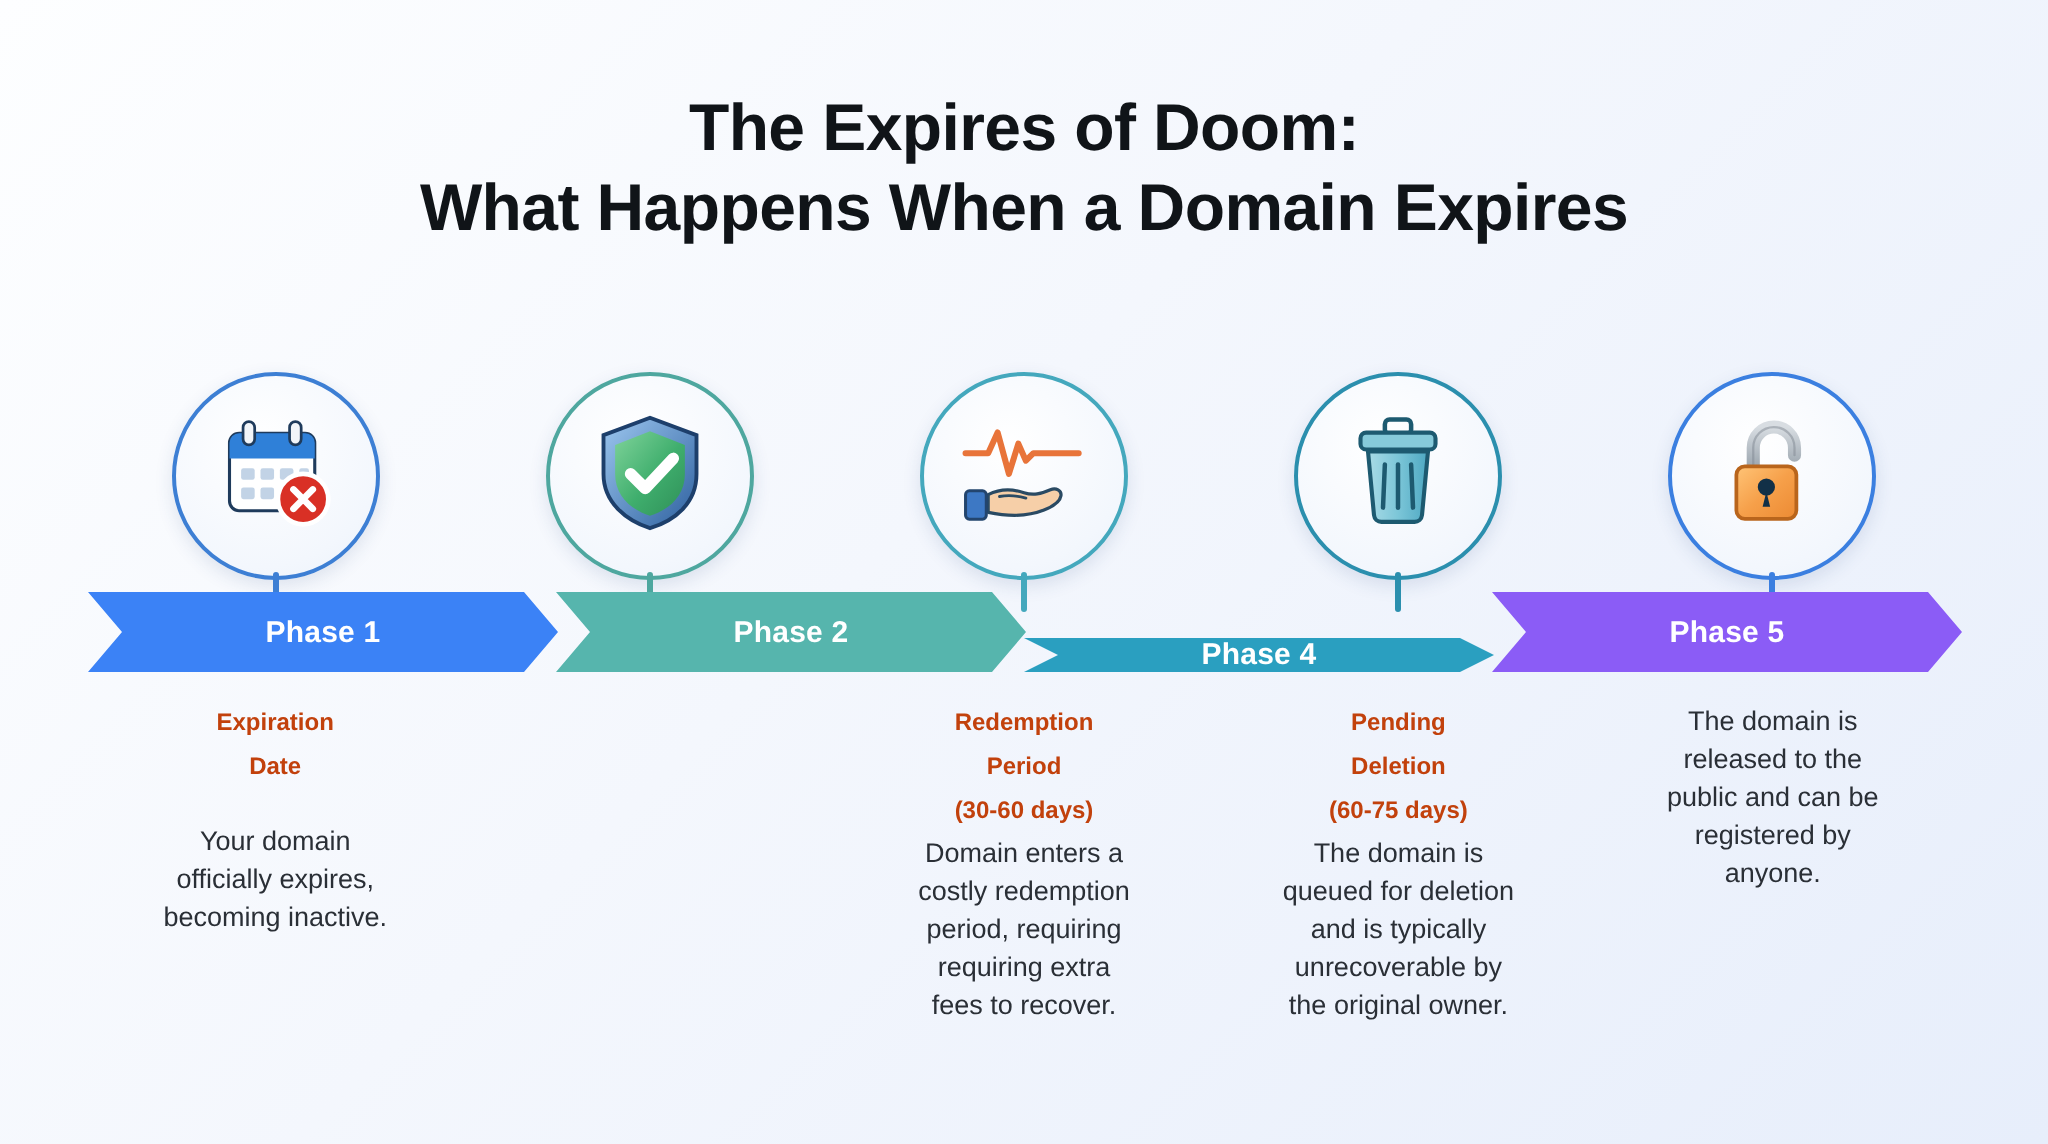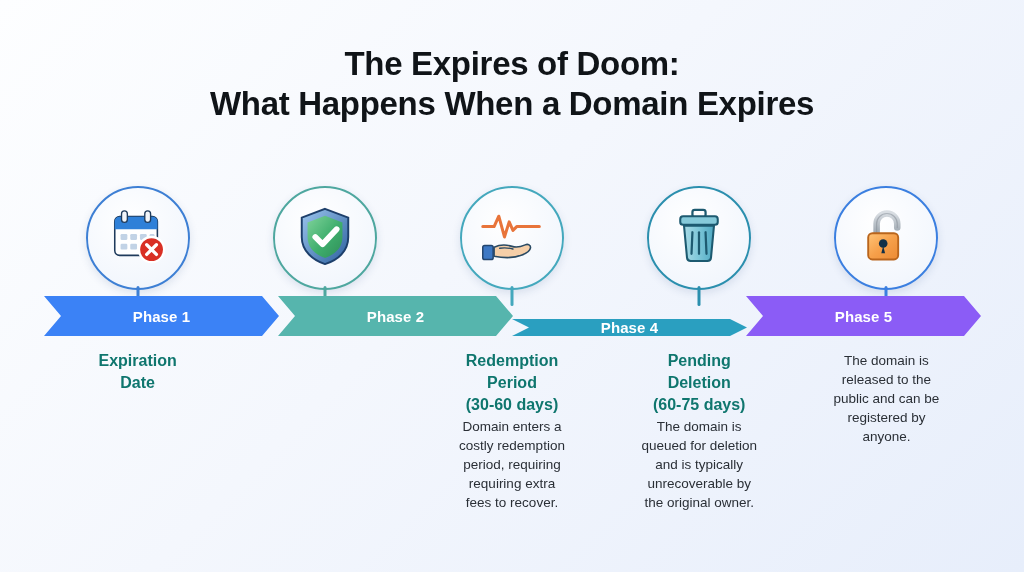--- a/index.html
+++ b/index.html
@@ -66,21 +66,21 @@
   .chev-last { clip-path:polygon(0 0,calc(100% - 17px) 0,100% 50%,calc(100% - 17px) 100%,0 100%,17px 50%); }
   .chev span{ position:relative; z-index:2; }
 
   
   .texts{
     position:absolute; top:350px; left:44px; right:44px;
     display:flex;
   }
   .tcol{ flex:1 1 0; padding:0 8px; text-align:center; }
   .heading{
-    font-size:16px; font-weight:bold; color:#0f766e;
+    font-size:12px; font-weight:bold; color:#c2410c;
     line-height:22px;
     white-space:pre-line;
   }
   .desc{
     font-size:13.5px; color:#2a2f36; line-height:19px;
     white-space:pre-line;
   }
   .gap-lg .desc{ margin-top:17px; }
   .gap-sm .desc{ margin-top:1px; }
 </style>
@@ -224,20 +224,23 @@
     </div>
     <div class="chev chev-last" id="b4" style="background: #8b5cf6;">
       <span>Phase 5</span>
     </div>
   </div>
 
   <div class="texts">
     <div class="tcol gap-lg">
       <div class="heading">Expiration
 Date</div>
+      <div class="desc">Your domain
+officially expires,
+becoming inactive.</div>
     </div>
     <div class="tcol gap-lg">
     </div>
     <div class="tcol gap-sm">
       <div class="heading">Redemption
 Period
 (30-60 days)</div>
       <div class="desc">Domain enters a
 costly redemption
 period, requiring

